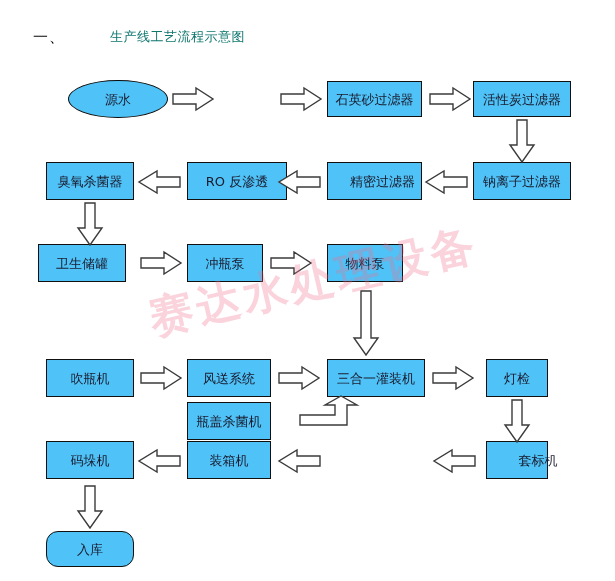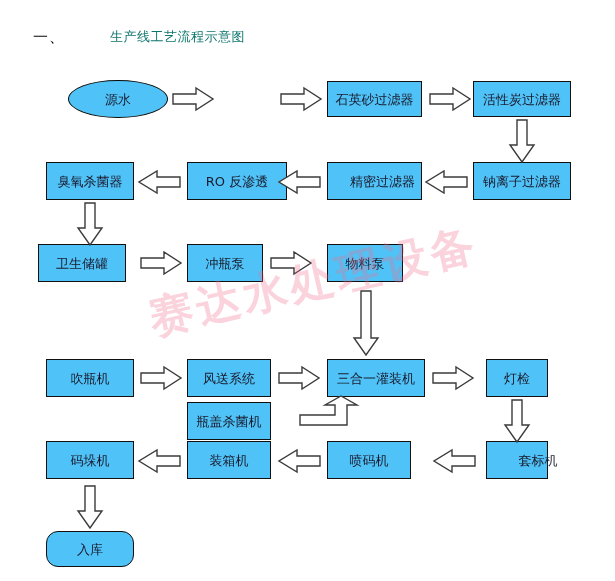--- a/index.html
+++ b/index.html
@@ -237,21 +237,20 @@
   </div>
 
   <div class="node" style="left:486px; top:441px; width:62px; height:38px;padding-left:42px;">套标机</div>
 
   <div class="arrow" style="left:432px; top:449px;">
     <svg width="44" height="24" viewBox="0 0 44 24">
       <polygon points="43,7 20,7 20,1 2,12 20,23 20,17 43,17"></polygon>
     </svg>
   </div>
 
-  <div class="node" style="left:327px; top:441px; width:84px; height:38px;">喷码机</div>
 
   <div class="arrow" style="left:277px; top:449px;">
     <svg width="44" height="24" viewBox="0 0 44 24">
       <polygon points="43,7 20,7 20,1 2,12 20,23 20,17 43,17"></polygon>
     </svg>
   </div>
 
   <div class="node" style="left:187px; top:441px; width:84px; height:38px;">装箱机</div>
 
   <div class="arrow" style="left:137px; top:449px;">

